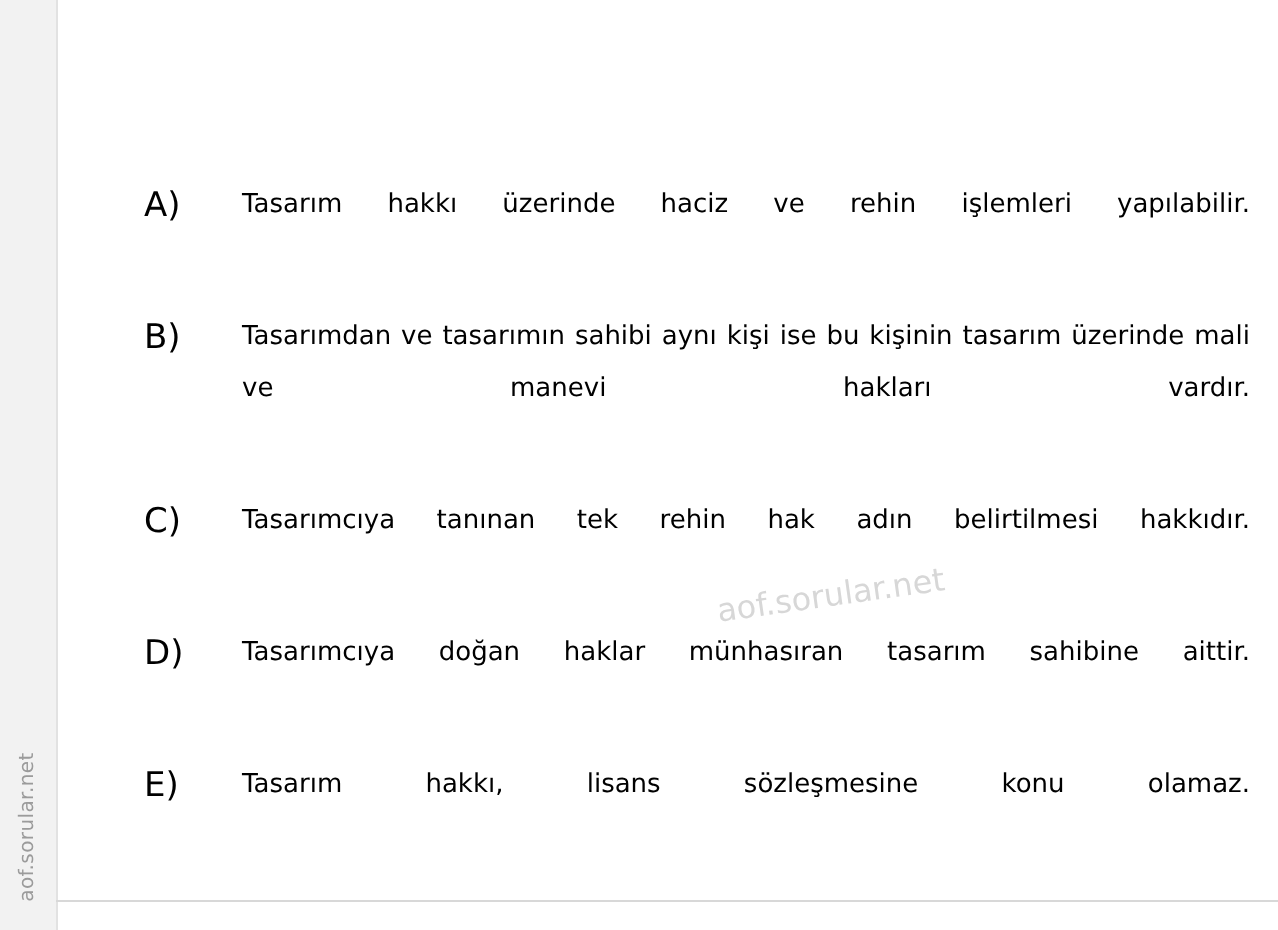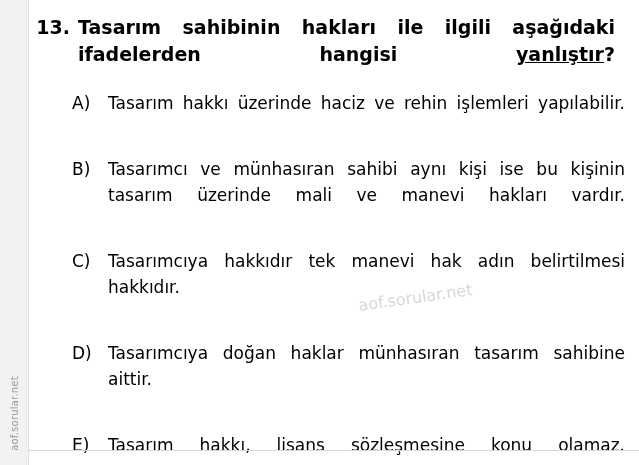--- a/index.html
+++ b/index.html
@@ -107,24 +107,25 @@
     align-items: flex-start;
     margin-bottom: 14px;
   }
   .opt-letter {
     font-size: 17px;
     line-height: 26px;
     width: 36px;
     flex: 0 0 auto;
   }
   .opt-text {
-    font-size: 17px;
+    font-size: 13px;
     line-height: 26px;
     text-align: justify;
     flex: 1 1 auto;
+    margin-left: 13px;
   }
   
   .opt-text::after {
     content: "";
     display: inline-block;
     width: 100%;
   }
   .q-text::after {
     content: "";
     display: inline-block;
@@ -149,40 +150,36 @@
 <body>
 
 <div class="left-strip">
   <div class="vtext">
     <span>aof.sorular.net</span>
   </div>
 </div>
 
 <div class="page">
 
-  <div class="question">
-    <div class="q-number">13.</div>
-    <div class="q-text"><span>Tasarım sahibinin hakları ile ilgili aşağıdaki ifadelerden hangisi </span><span class="underline">yanlıştır</span><span>?</span></div>
-  </div>
 
   <div class="options">
 
     <div class="option">
       <div class="opt-letter">A)</div>
       <div class="opt-text">Tasarım hakkı üzerinde haciz ve rehin işlemleri yapılabilir.</div>
     </div>
 
     <div class="option">
       <div class="opt-letter">B)</div>
-      <div class="opt-text">Tasarımcı ve münhasıran sahibi aynı kişi ise bu kişinin tasarım üzerinde mali ve manevi hakları vardır.</div>
+      <div class="opt-text">Tasarımdan ve tasarımın sahibi aynı kişi ise bu kişinin tasarım üzerinde mali ve manevi hakları vardır.</div>
     </div>
 
     <div class="option">
       <div class="opt-letter">C)</div>
-      <div class="opt-text">Tasarımcıya hakkıdır tek manevi hak adın belirtilmesi hakkıdır.</div>
+      <div class="opt-text">Tasarımcıya tanınan tek rehin hak adın belirtilmesi hakkıdır.</div>
     </div>
 
     <div class="option">
       <div class="opt-letter">D)</div>
       <div class="opt-text">Tasarımcıya doğan haklar münhasıran tasarım sahibine aittir.</div>
     </div>
 
     <div class="option">
       <div class="opt-letter">E)</div>
       <div class="opt-text">Tasarım hakkı, lisans sözleşmesine konu olamaz.</div>

